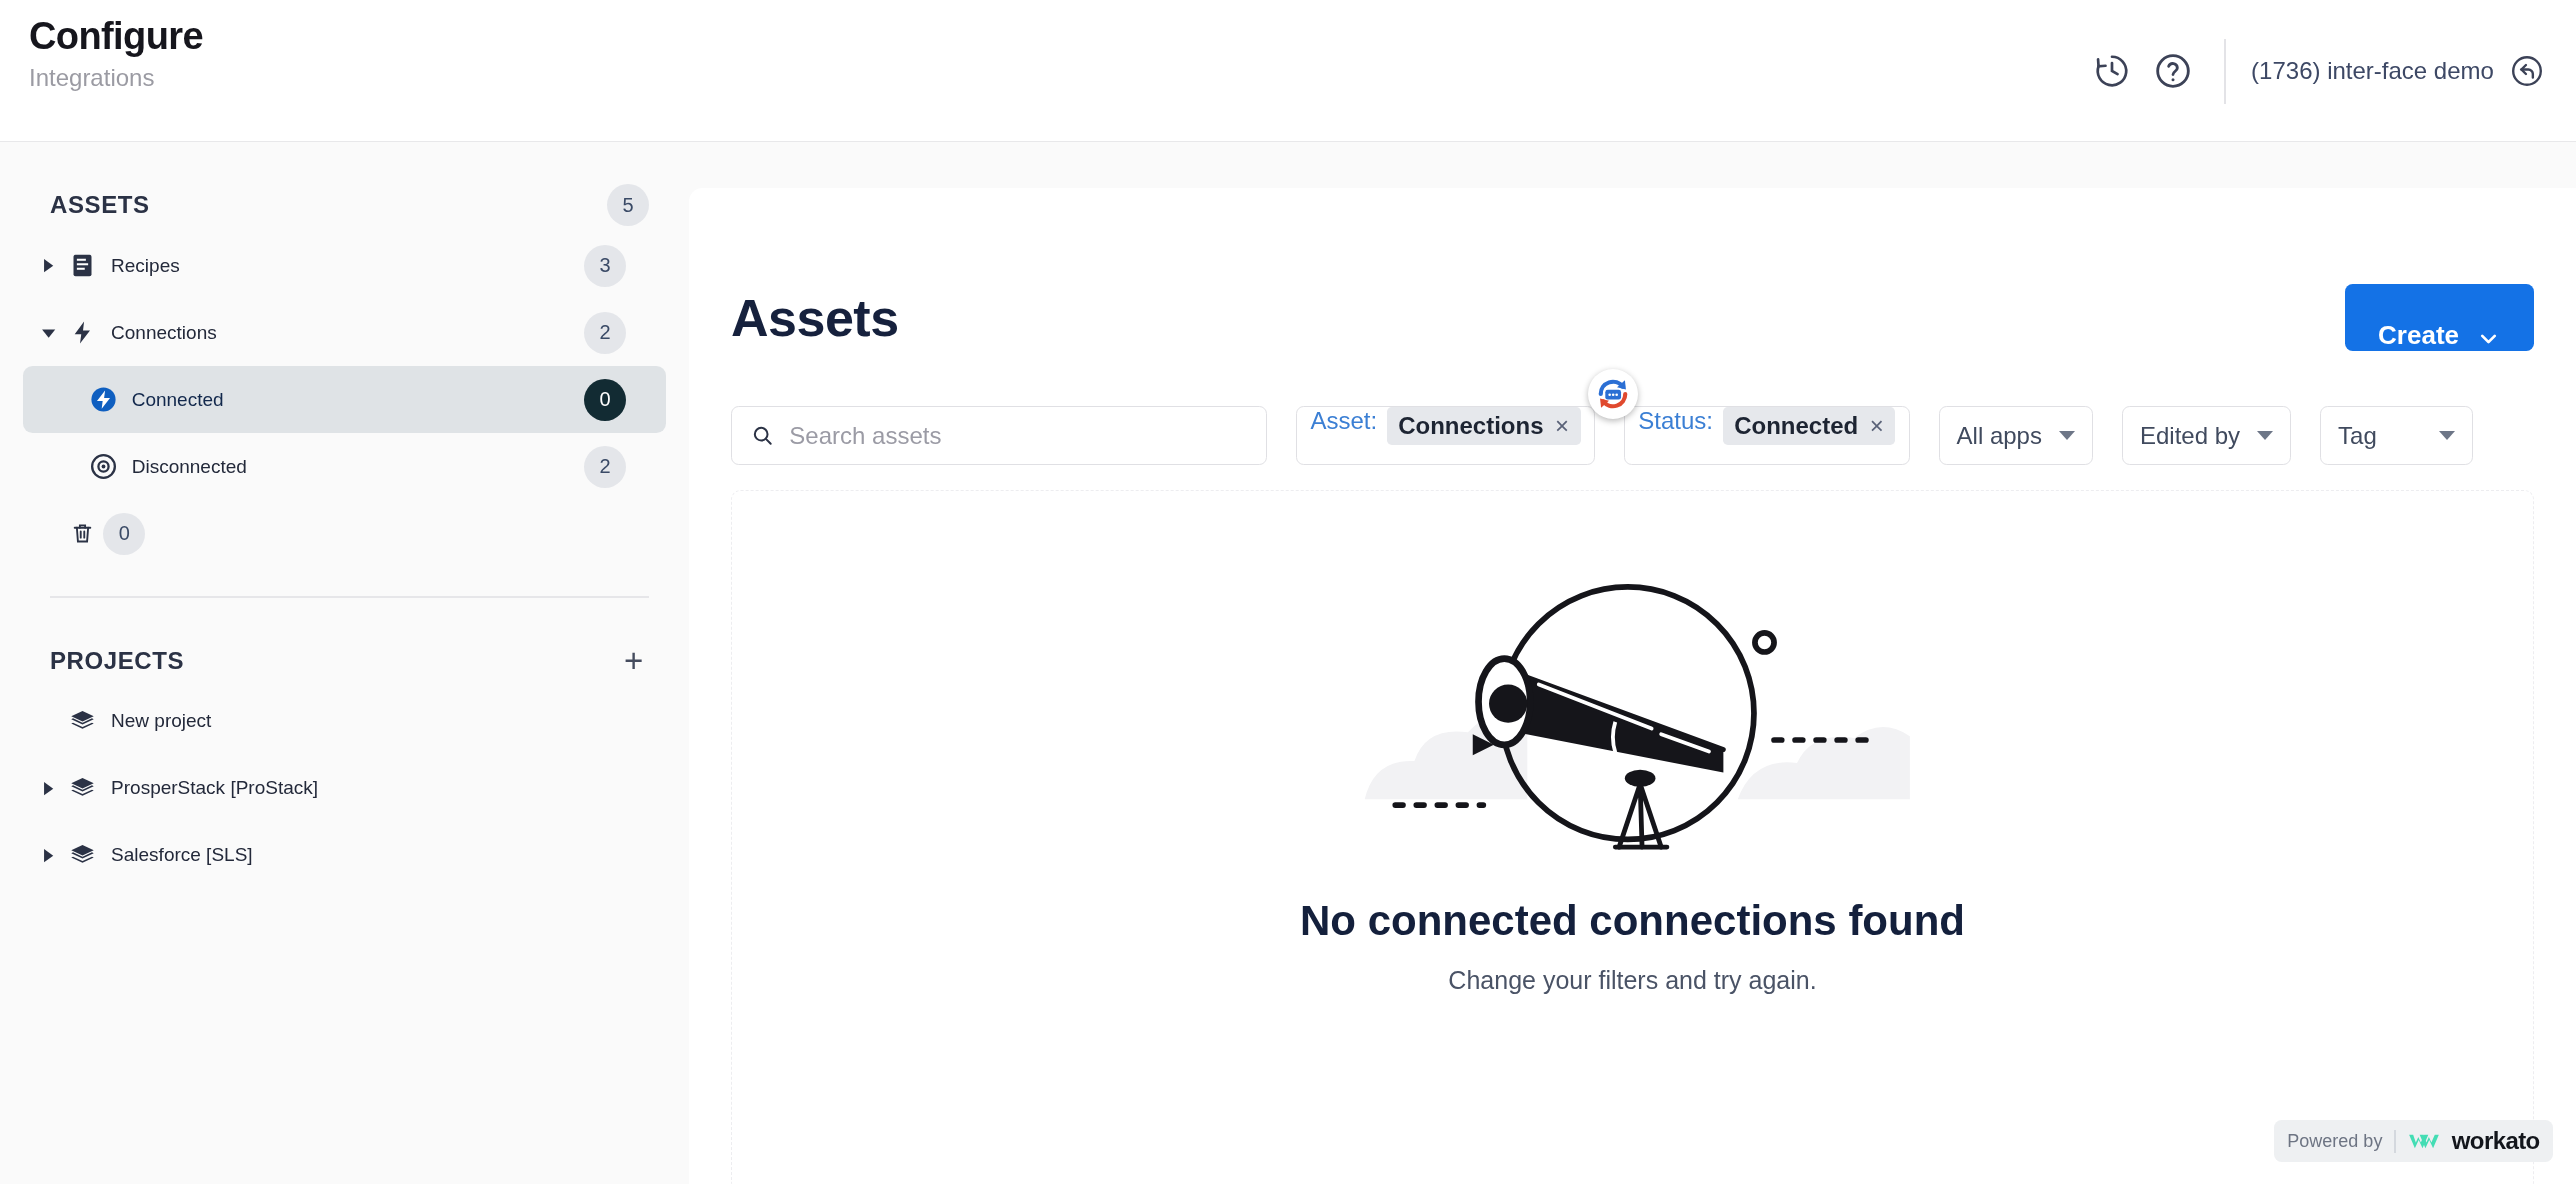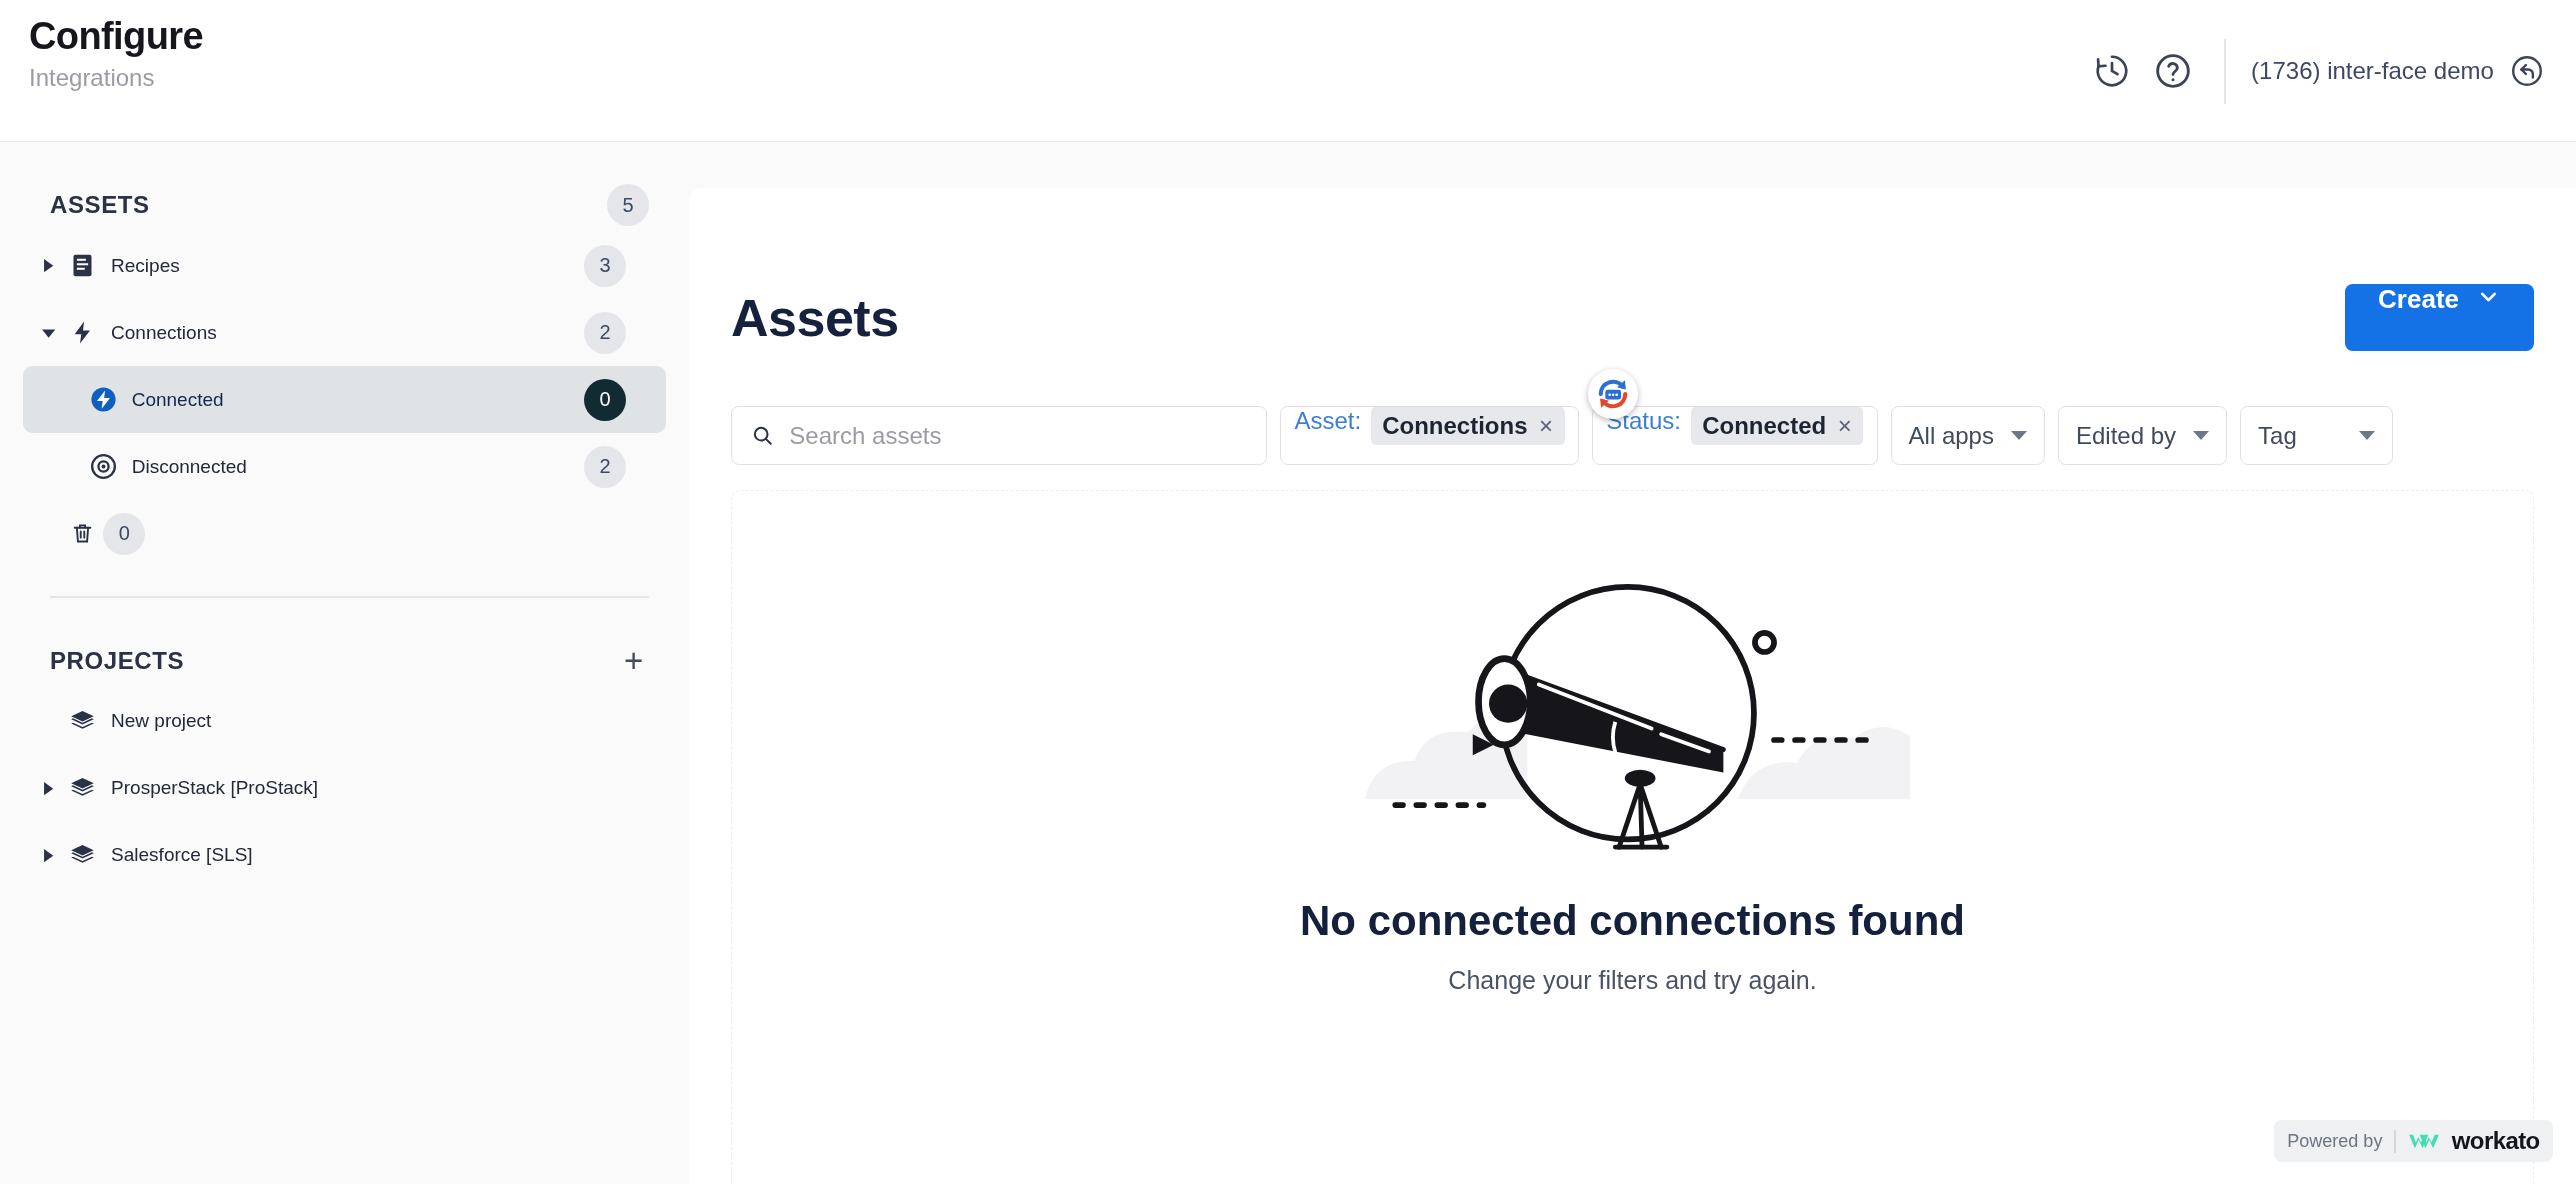--- a/index.html
+++ b/index.html
@@ -93,29 +93,29 @@
     width: 1887px; height: 997px;
     background: #ffffff; border-top-left-radius: 13.4px;
   }
   .main-head {
     position: absolute; left: 42px; top: 96px; right: 42px;
     display: flex; align-items: center; justify-content: space-between;
   }
   .page-title { font-size: 52px; font-weight: bold; color: #16213d; letter-spacing: -0.5px; }
   .create-btn {
     background: #1472e6; color: #ffffff; border-radius: 7.7px;
-    height: 67px; padding: 0 33px; display: flex; align-items: flex-start; gap: 17px;
+    height: 67px; padding: 0 33px; display: flex; align-items: flex-end; gap: 17px;
     font-size: 26px; font-weight: bold; cursor: pointer; border: none;
     font-family: "Liberation Sans", sans-serif;
   }
 
   
   .filterbar {
     position: absolute; left: 42px; top: 218px; right: 42px;
-    display: flex; align-items: center; gap: 13px;
+    display: flex; align-items: center; gap: 29px;
   }
   .search-box {
     width: 536px; height: 59px; border: 1.9px solid #e0e0e4; border-radius: 7.7px;
     display: flex; align-items: center; padding: 0 19px; gap: 15.3px; background: #fff;
   }
   .search-box input {
     border: none; outline: none; font-size: 24px; color: #2b3245;
     font-family: "Liberation Sans", sans-serif; width: 100%; background: transparent;
   }
   .search-box input::placeholder { color: #9b9ba5; }

